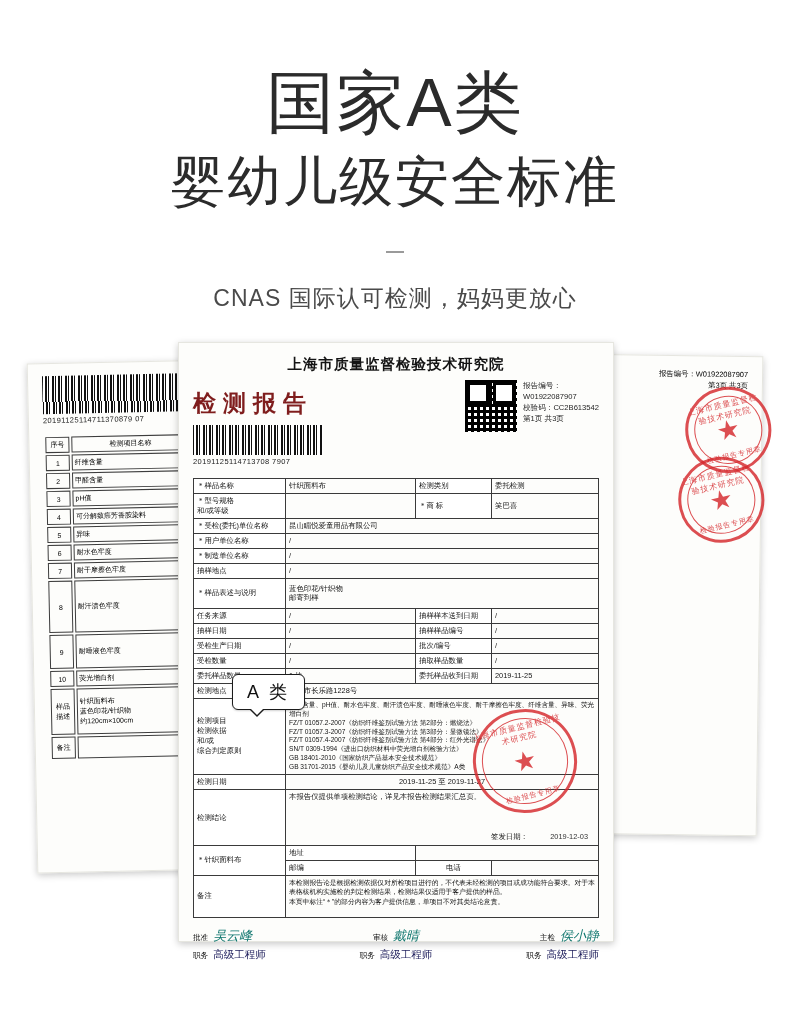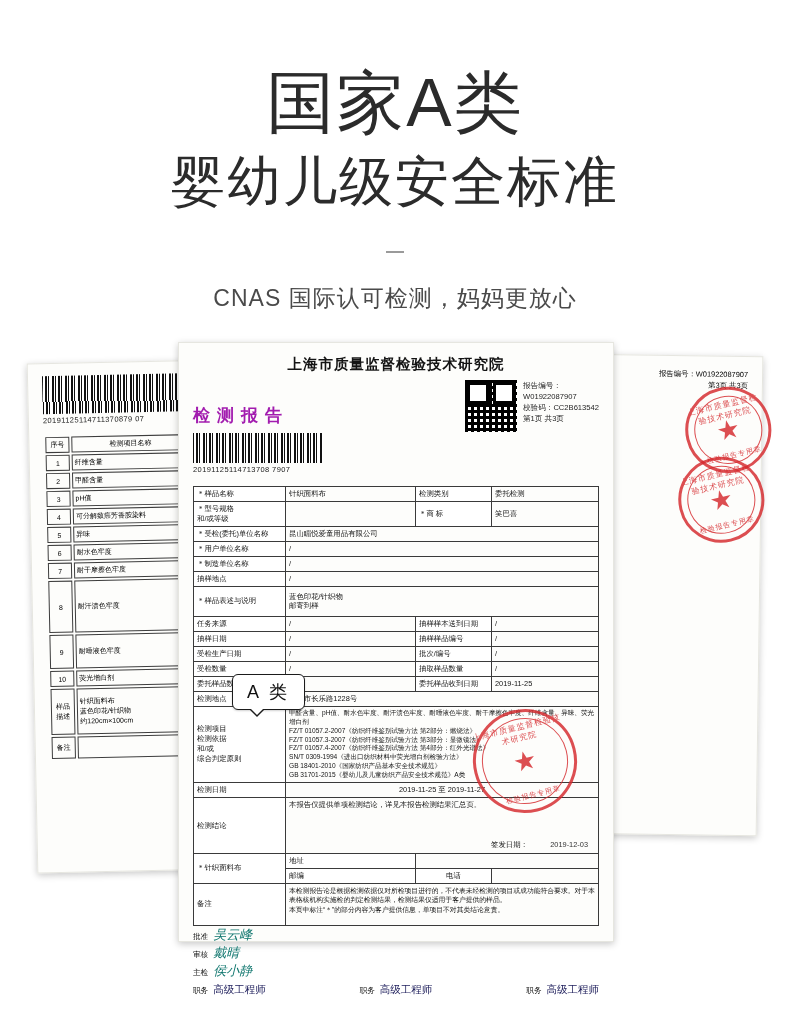--- a/index.html
+++ b/index.html
@@ -92,24 +92,24 @@
   
   .doc-title {
     text-align: center;
     font-size: 14.5px;
     color: #141414;
     letter-spacing: 1px;
     font-weight: bold;
   }
   .doc-title2 {
     text-align: center;
-    font-size: 17px;
+    font-size: 23px;
     letter-spacing: 7px;
-    color: #a21caf;
-    margin-top: 24px;
+    color: #7f1d1d;
+    margin-top: 8px;
     font-weight: bold;
   }
 
   
   .barcode {
     height: 38px;
     width: 150px;
     background:
       repeating-linear-gradient(90deg,
         #111 0px, #111 1px, #fff 1px, #fff 3px,
@@ -255,24 +255,23 @@
     border-left: 7px solid transparent;
     border-right: 7px solid transparent;
     border-top: 7px solid #fff;
     z-index: 2;
   }
 
   
   .sig-row {
     display: flex;
     justify-content: space-between;
-    margin-top: 0;
+    margin-top: 9px;
     font-size: 7.6px;
     color: #161616;
-    flex-direction: column;
   }
   .sig-block { display: flex; align-items: baseline; gap: 5px; }
   .sig-name {
     font-family: "Liberation Serif", serif;
     font-size: 13px;
     color: #0f766e;
     font-style: italic;
   }
   .sig-title {
     font-family: "Liberation Serif", serif;

